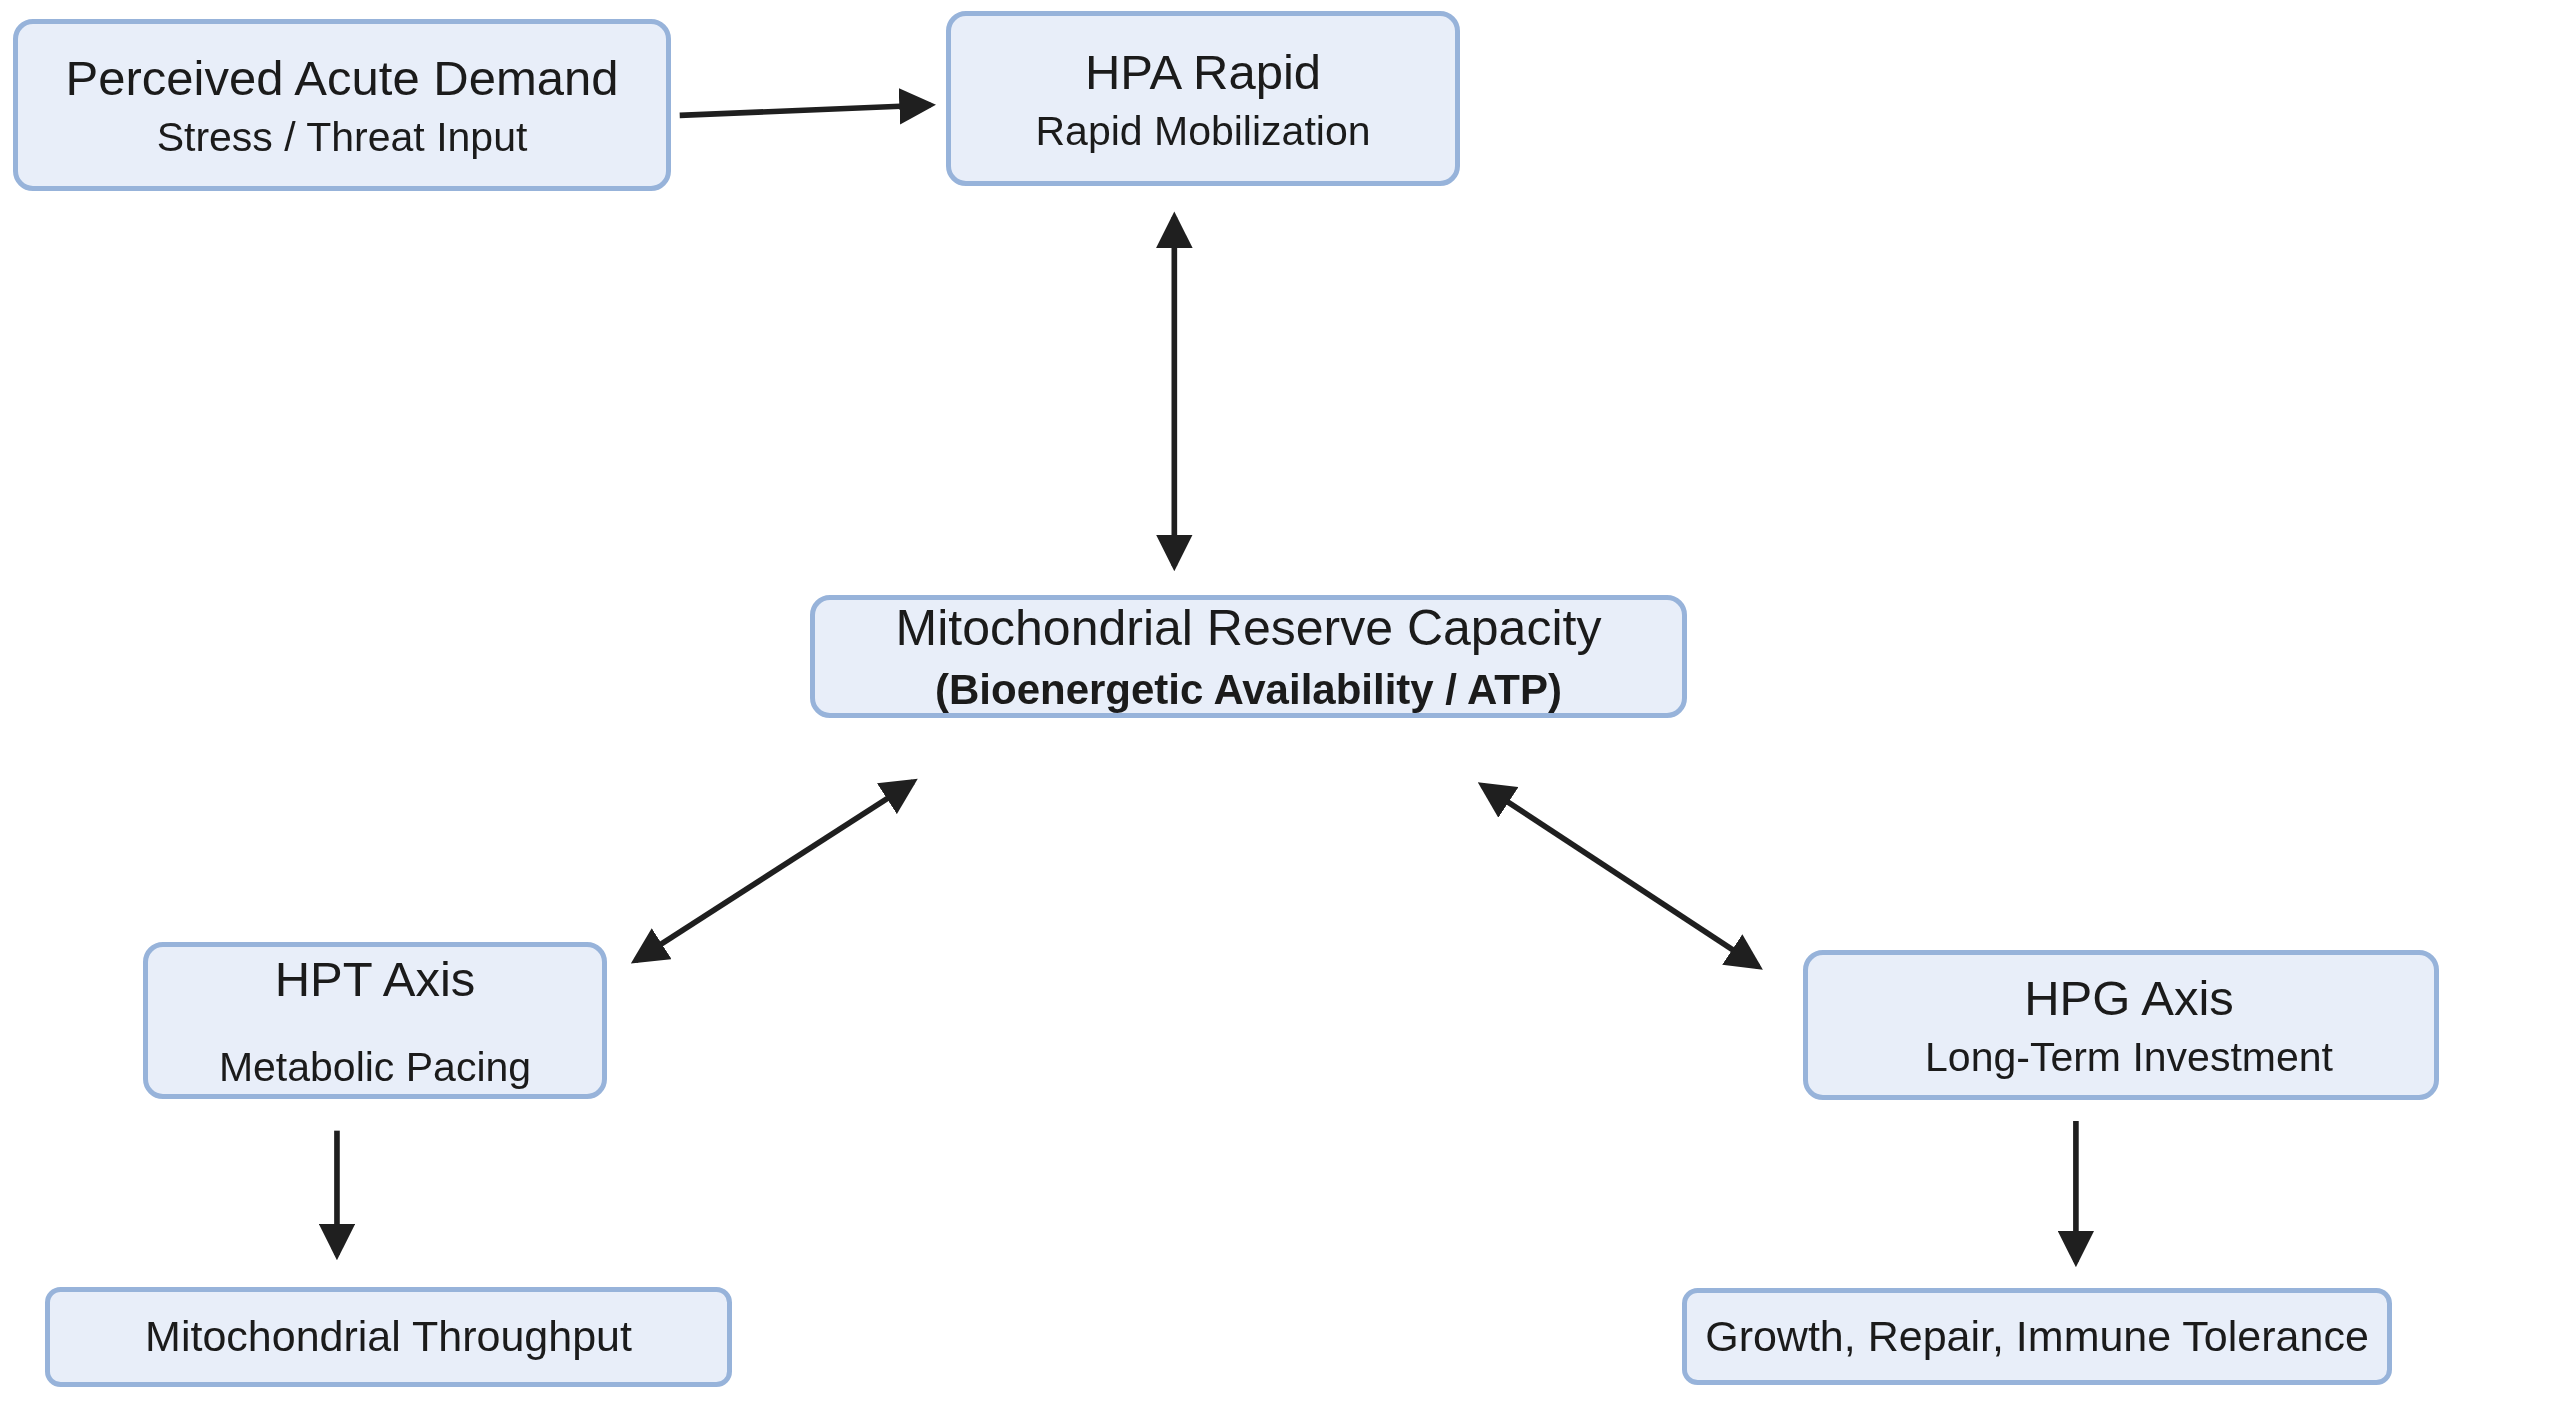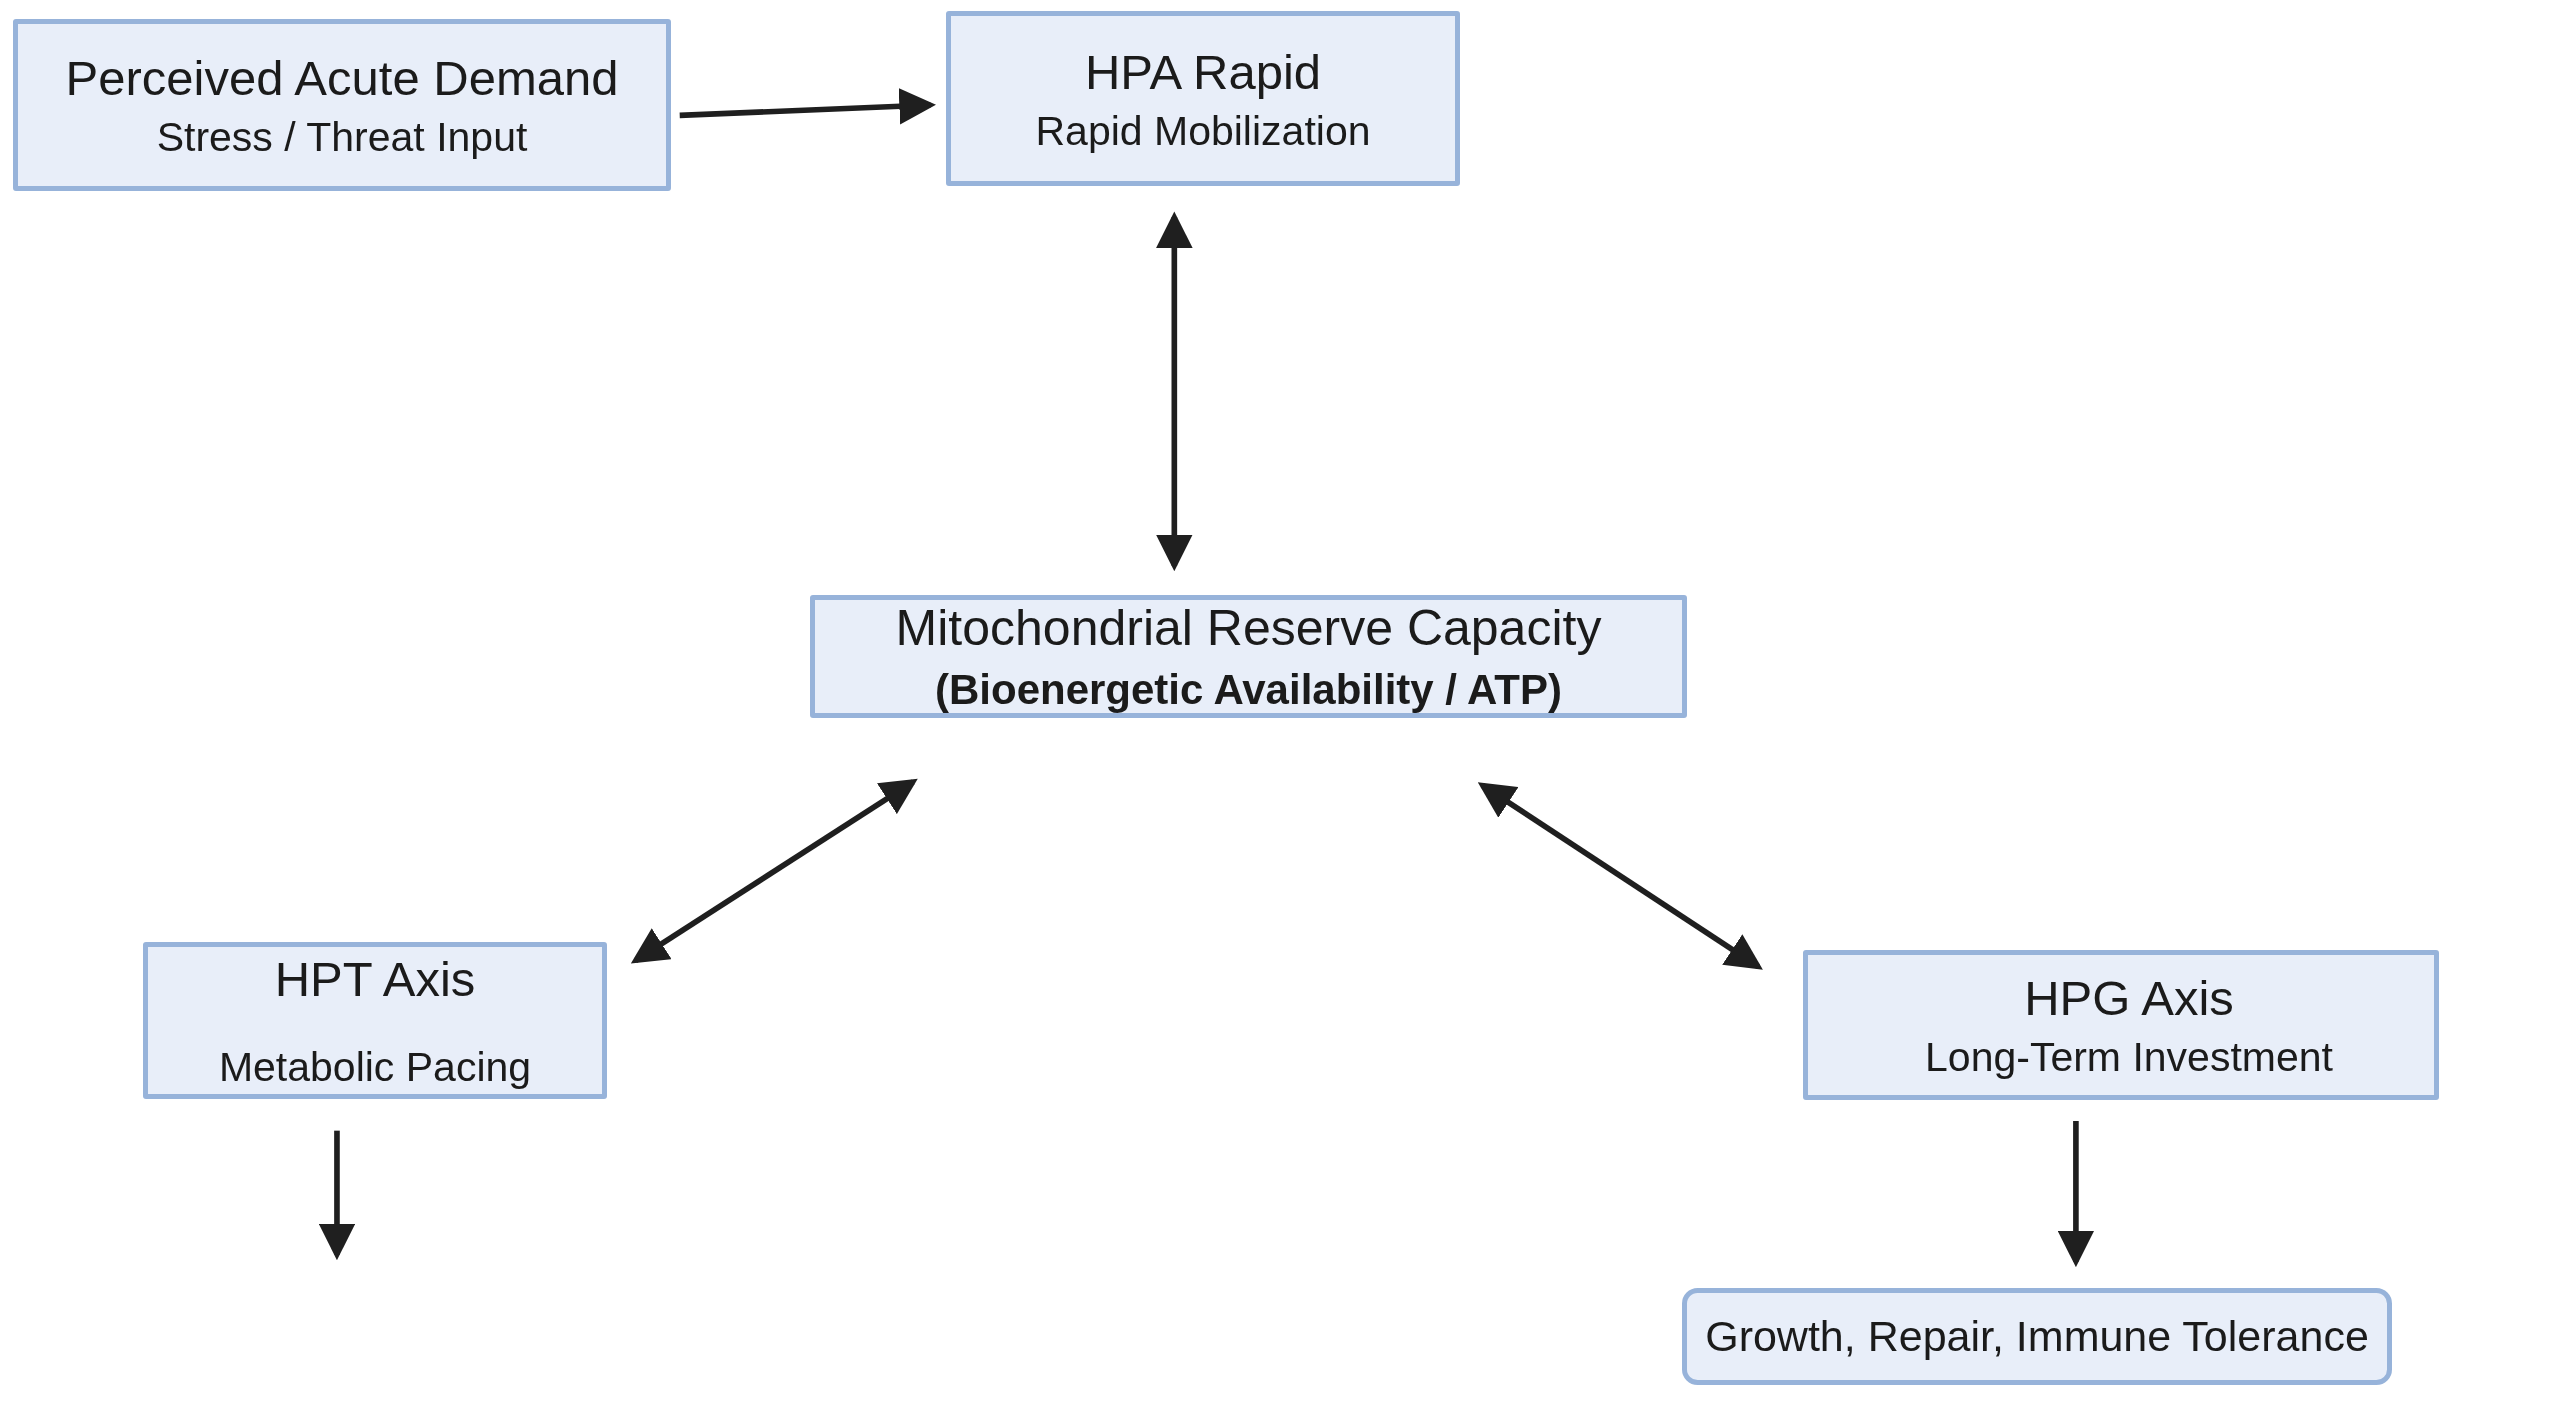--- a/index.html
+++ b/index.html
@@ -18,21 +18,21 @@
     overflow:hidden;
   }
   .node{
     position:absolute;
     box-sizing:border-box;
     display:flex;flex-direction:column;
     align-items:center;justify-content:center;
     gap:8.7px;
     background:var(--box-fill);
     border:5.2px solid var(--box-border);
-    border-radius:3px;
+    border-radius:20px;
     color:var(--text);
     text-align:center;
     padding:3.5px 14px;
   }
   .node-title{font-size:49px;line-height:1.15;white-space:nowrap;}
   .node-subtitle{font-size:41px;line-height:1.1;white-space:nowrap;}
   .node.single{border-radius:15.6px;}
   .node.single .node-title{font-size:43px;}
   #n-mito .node-title{font-size:50px;}
   #n-mito .node-subtitle{font-size:42px;font-weight:bold;}
@@ -87,19 +87,22 @@
   <div class="node" id="n-hpt">
     <div class="node-title">HPT Axis</div>
     <div class="node-subtitle">Metabolic Pacing</div>
   </div>
 
   <div class="node" id="n-hpg">
     <div class="node-title">HPG Axis</div>
     <div class="node-subtitle">Long-Term Investment</div>
   </div>
 
+  <div class="node single" id="n-throughput">
+    <div class="node-title">Mitochondrial Throughput</div>
+  </div>
 
   <div class="node single" id="n-growth">
     <div class="node-title">Growth, Repair, Immune Tolerance</div>
   </div>
 
 </div>
 
 
 </body></html>

